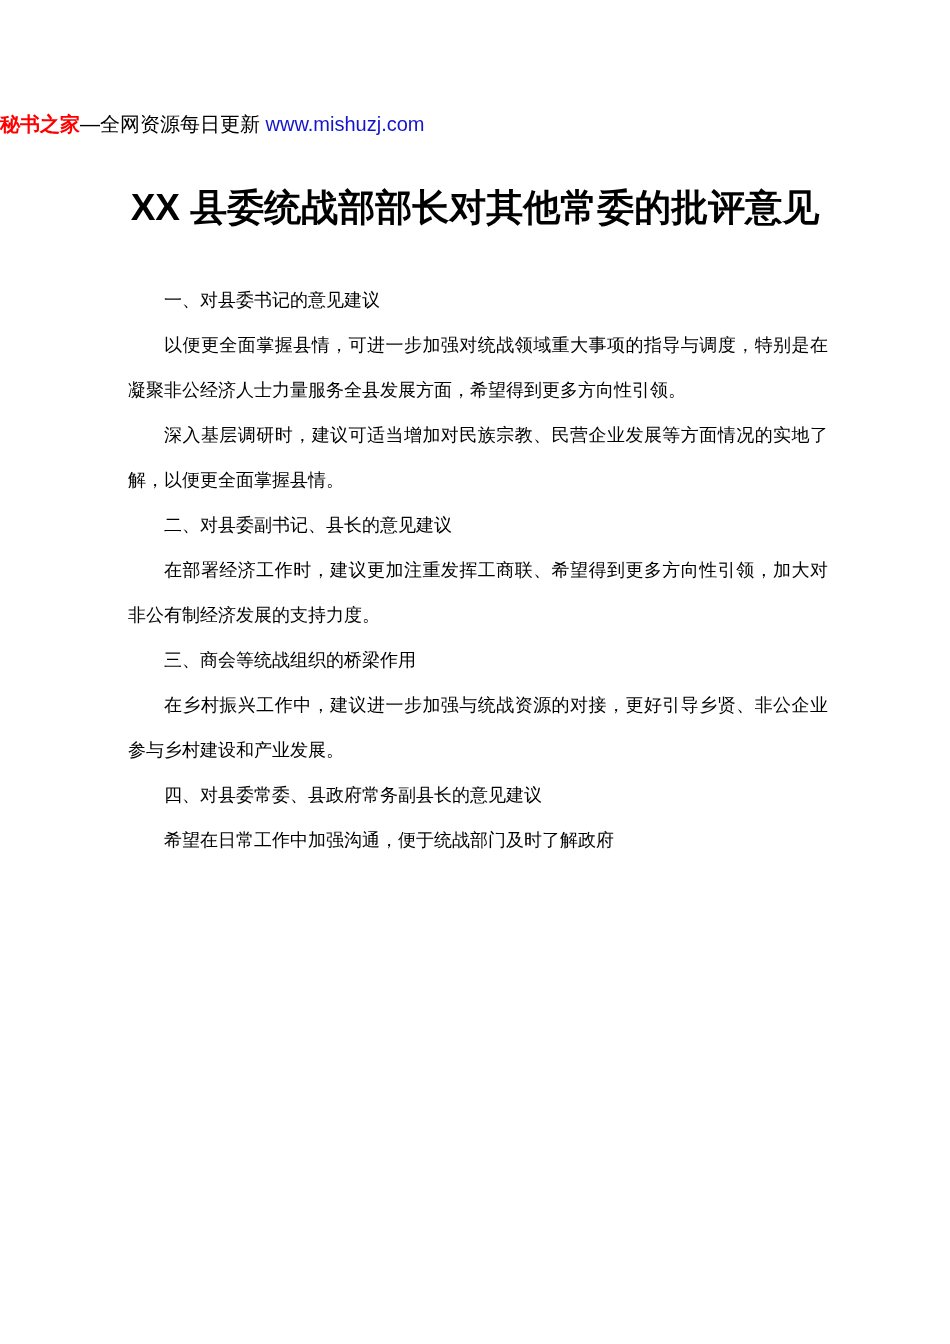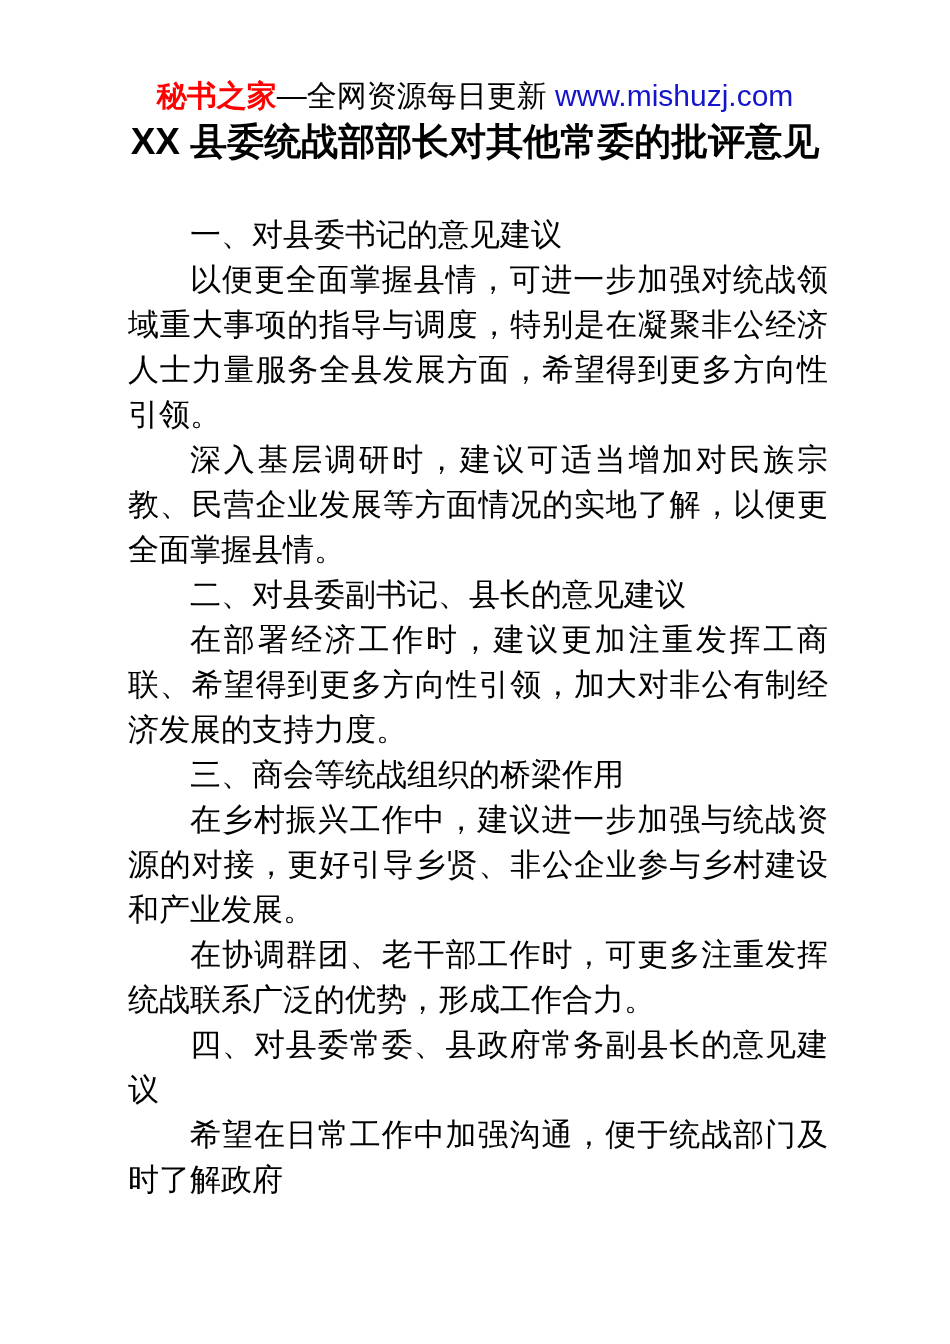--- a/index.html
+++ b/index.html
@@ -11,50 +11,50 @@
     position: relative;
     width: 950px;
     height: 1344px;
     margin: 0 auto;
     background: #ffffff;
     overflow: hidden;
     font-family: "Liberation Sans", "DejaVu Sans", sans-serif;
     color: #000000;
   }
   .header {
-    margin-top: 76px;
-    text-align: center;
-    font-size: 30px;
+    margin-top: 104px;
+    font-size: 20px;
     line-height: 40px;
     white-space: nowrap;
   }
   .header .brand {
     color: #ff0000;
     font-weight: bold;
   }
   .header .tagline {
     color: #000000;
   }
   .header .site-url {
     color: #1414cc;
     cursor: pointer;
   }
   .doc-title {
+    margin-top: 38px;
     text-align: center;
     font-size: 37px;
     font-weight: bold;
     line-height: 52px;
     letter-spacing: 0px;
   }
   .doc-body {
     margin: 44px 122px 0 128px;
   }
   .doc-body p {
     margin: 0;
-    font-size: 31px;
+    font-size: 18px;
     line-height: 45px;
     text-align: justify;
     text-justify: inter-ideograph;
     text-indent: 2em;
   }
 </style>
 </head>
 <body>
 
 <div class="page">
@@ -66,18 +66,17 @@
   <div class="doc-title">XX 县委统战部部长对其他常委的批评意见</div>
 
   <div class="doc-body">
     <p>一、对县委书记的意见建议</p>
     <p>以便更全面掌握县情，可进一步加强对统战领域重大事项的指导与调度，特别是在凝聚非公经济人士力量服务全县发展方面，希望得到更多方向性引领。</p>
     <p>深入基层调研时，建议可适当增加对民族宗教、民营企业发展等方面情况的实地了解，以便更全面掌握县情。</p>
     <p>二、对县委副书记、县长的意见建议</p>
     <p>在部署经济工作时，建议更加注重发挥工商联、希望得到更多方向性引领，加大对非公有制经济发展的支持力度。</p>
     <p>三、商会等统战组织的桥梁作用</p>
     <p>在乡村振兴工作中，建议进一步加强与统战资源的对接，更好引导乡贤、非公企业参与乡村建设和产业发展。</p>
-    <p>在协调群团、老干部工作时，可更多注重发挥统战联系广泛的优势，形成工作合力。</p>
     <p>四、对县委常委、县政府常务副县长的意见建议</p>
     <p>希望在日常工作中加强沟通，便于统战部门及时了解政府</p>
   </div>
 
 </div>
 
 </body></html>

